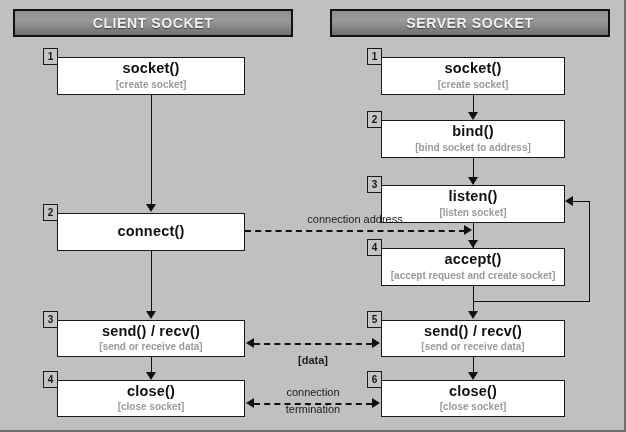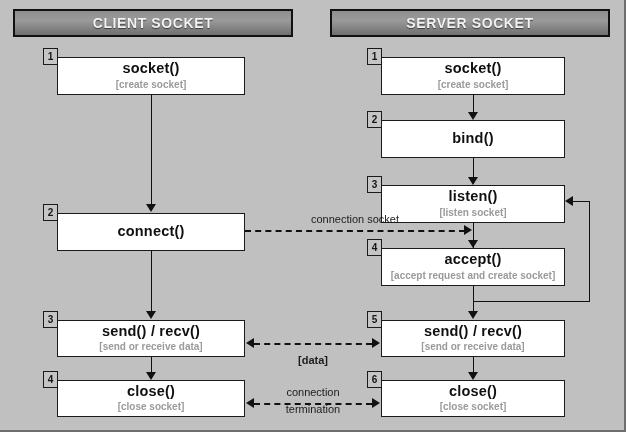--- a/index.html
+++ b/index.html
@@ -184,20 +184,21 @@
     <div class="step-title">socket()</div>
     <div class="step-sub">[create socket]</div>
   </div>
 
   <div class="vline" style="left:473px; top:95px; height:20px;"></div>
   <div class="arrow-down" style="left:468px; top:112px;"></div>
 
   <div class="step-box" style="left:381px; top:120px; width:184px; height:38px;">
     <div class="step-num">2</div>
     <div class="step-title">bind()</div>
+    <div class="step-sub">[bind socket to address]</div>
   </div>
 
   <div class="vline" style="left:473px; top:158px; height:26px;"></div>
   <div class="arrow-down" style="left:468px; top:177px;"></div>
 
   <div class="step-box" style="left:381px; top:185px; width:184px; height:38px;">
     <div class="step-num">3</div>
     <div class="step-title">listen()</div>
     <div class="step-sub">[listen socket]</div>
   </div>
@@ -230,21 +231,21 @@
   </div>
 
   <div class="vline" style="left:473px; top:286px; height:16px;"></div>
   <div class="hline" style="left:473px; top:301px; width:117px;"></div>
   <div class="vline" style="left:589px; top:201px; height:101px;"></div>
   <div class="hline" style="left:572px; top:201px; width:18px;"></div>
   <div class="arrow-left" style="left:565px; top:196px;"></div>
 
   <div class="dashed-h" style="left:245px; top:230px; width:220px;"></div>
   <div class="arrow-right" style="left:464px; top:225px;"></div>
-  <div class="edge-label" style="left:253px; top:213px; width:204px;">connection socket</div>
+  <div class="edge-label" style="left:253px; top:213px; width:204px;">connection address</div>
 
   <div class="dashed-h" style="left:254px; top:343px; width:118px;"></div>
   <div class="arrow-left" style="left:246px; top:338px;"></div>
   <div class="arrow-right" style="left:372px; top:338px;"></div>
   <div class="edge-label bold" style="left:263px; top:322px; width:100px;">[data]</div>
 
   <div class="dashed-h" style="left:254px; top:403px; width:118px;"></div>
   <div class="arrow-left" style="left:246px; top:398px;"></div>
   <div class="arrow-right" style="left:372px; top:398px;"></div>
   <div class="edge-label" style="left:263px; top:386px; width:100px;">connection</div>

